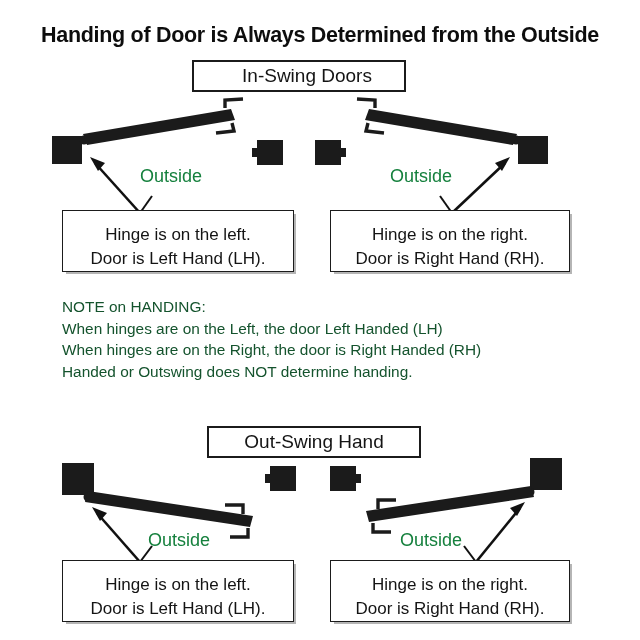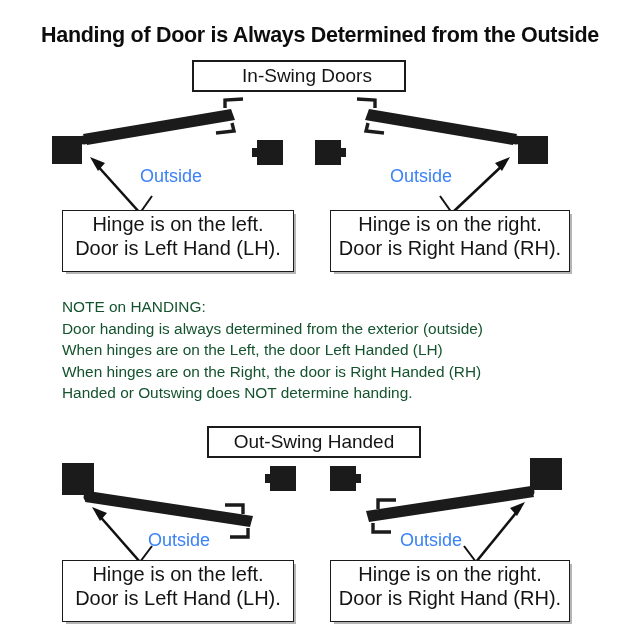--- a/index.html
+++ b/index.html
@@ -49,37 +49,37 @@
   
   .caption-box {
     position: absolute;
     border: 1.5px solid #1b1b1b;
     background: #ffffff;
     box-sizing: border-box;
     box-shadow: 3px 3px 0 -1px rgba(120,120,120,0.55);
     display: flex;
     flex-direction: column;
     align-items: center;
-    justify-content: flex-start;
+    justify-content: flex-end;
     padding-top: 1px;
-    font-size: 20px;
+    font-size: 17px;
     line-height: 24px;
     color: #141414;
     white-space: nowrap;
   }
   #caption-in-left   { left: 62px;  top: 210px; width: 232px; height: 62px; }
   #caption-in-right  { left: 330px; top: 210px; width: 240px; height: 62px; }
   #caption-out-left  { left: 62px;  top: 560px; width: 232px; height: 62px; }
   #caption-out-right { left: 330px; top: 560px; width: 240px; height: 62px; }
 
   
   .outside-label {
     position: absolute;
     font-size: 18px;
-    color: #3b82f6;
+    color: #15803d;
     white-space: nowrap;
   }
   #outside-in-left   { left: 140px; top: 166px; }
   #outside-in-right  { left: 390px; top: 166px; }
   #outside-out-left  { left: 148px; top: 530px; }
   #outside-out-right { left: 400px; top: 530px; }
 
   
   .note-block {
     position: absolute;
@@ -107,21 +107,21 @@
 
 <div id="page">
 
   <div class="page-title">Handing of Door is Always Determined from the Outside</div>
 
   <div class="section-box" id="inswing-box">
     <span>In-Swing Doors</span>
   </div>
 
   <div class="section-box" id="outswing-box">
-    <span>Out-Swing Handed</span>
+    <span>Out-Swing Hand</span>
   </div>
 
   <svg id="door-art" viewBox="0 0 640 640">
 
     <g>
       <rect x="52" y="136" width="30" height="28" fill="#1b1b1b"></rect>
       <circle cx="84" cy="140" r="4.5" fill="#1b1b1b"></circle>
       <polygon points="83,134 231,109 235,120 87,145" fill="#1b1b1b"></polygon>
       <path d="M225,108 L225,100 L243,99" stroke="#1b1b1b" stroke-width="3.4" fill="none"></path>
       <path d="M232,123 L234,131 L216,133" stroke="#1b1b1b" stroke-width="3.4" fill="none"></path>
@@ -211,19 +211,18 @@
     <span>Door is Left Hand (LH).</span>
   </div>
 
   <div class="caption-box" id="caption-out-right">
     <span>Hinge is on the right.</span>
     <span>Door is Right Hand (RH).</span>
   </div>
 
   <div class="note-block">
     <span class="note-line">NOTE on HANDING:</span>
-    <span class="note-line">Door handing is always determined from the exterior (outside)</span>
     <span class="note-line">When hinges are on the Left, the door Left Handed (LH)</span>
     <span class="note-line">When hinges are on the Right, the door is Right Handed (RH)</span>
     <span class="note-line">Handed or Outswing does NOT determine handing.</span>
   </div>
 
 </div>
 
 </body></html>

